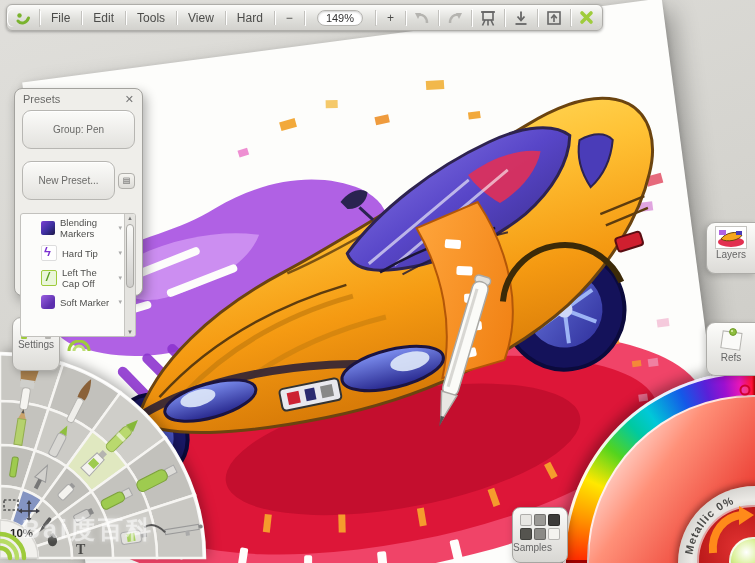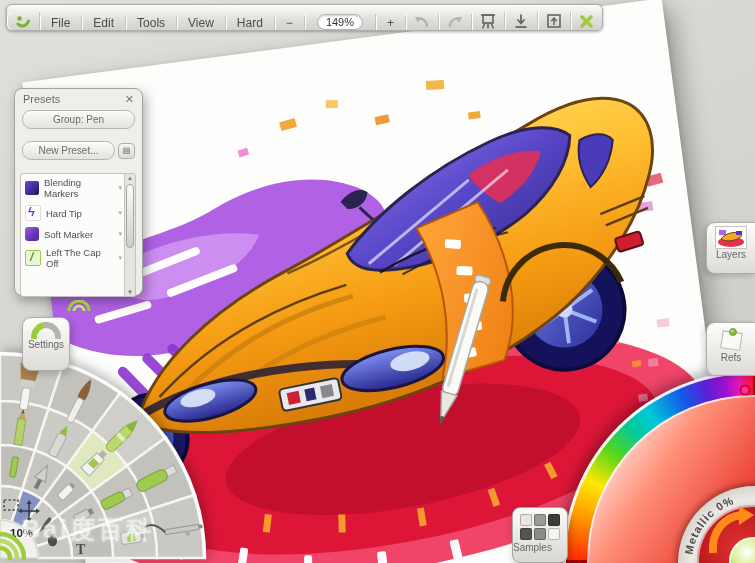--- a/index.html
+++ b/index.html
@@ -5,47 +5,47 @@
   html,body{margin:0;padding:0;background:#b9b8b4;}
   .app{position:relative;width:755px;height:563px;overflow:hidden;
        background:linear-gradient(160deg,#e0dfdb 0%,#d4d3ce 55%,#c7c6c1 100%);
        font-family:"Liberation Sans",sans-serif; -webkit-user-select:none;}
   
   .paper{position:absolute;left:55px;top:38px;width:645px;height:545px;background:#fdfdfb;
          transform:rotate(-7.5deg);z-index:1;
          box-shadow:8px 12px 24px rgba(0,0,0,.30),0 2px 6px rgba(0,0,0,.18);}
   .paper svg{display:block;width:100%;height:100%;}
   
-  .menubar{position:absolute;left:6px;top:4px;height:25px;display:flex;align-items:flex-end;z-index:7;
+  .menubar{position:absolute;left:6px;top:4px;height:25px;display:flex;align-items:center;z-index:7;
            background:linear-gradient(#fcfcfa,#dededa 60%,#d2d1cd);border:1px solid #aeadA9;
            border-radius:6px;box-shadow:0 1px 3px rgba(0,0,0,.3);}
   .mb-seg{display:flex;align-items:center;padding:0 11px;font-size:12px;color:#4c4c4a;
           border-right:1px solid #c3c2be;box-shadow:inset 1px 0 0 #ffffff;cursor:default;white-space:nowrap;}
   .mb-seg:last-child{border-right:none;border-radius:0 6px 6px 0;}
   .mb-seg:first-child{border-radius:6px 0 0 6px;}
   .mb-icon{display:flex;align-items:center;justify-content:center;padding:0 7px;}
   .zoomfield{background:#fff;border:1px solid #b5b4b0;border-radius:9px;padding:1px 8px;
              font-size:11px;color:#333;box-shadow:inset 0 1px 2px rgba(0,0,0,.2);}
   
   .presets{position:absolute;left:14px;top:88px;width:127px;height:206px;z-index:6;
            background:#efeeea;border:1px solid #a3a29e;border-radius:8px;
            box-shadow:3px 5px 12px rgba(0,0,0,.32);}
   .presets-title{display:flex;align-items:center;justify-content:space-between;
                  padding:4px 8px 2px 8px;font-size:11px;color:#6a6a68;}
   .presets-close{font-size:11px;color:#777;cursor:default;line-height:1;}
-  .pill{display:block;margin:3px 7px;padding:3px 0;text-align:center;font-size:10px;color:#6a6a68;
+  .pill{display:block;margin:3px 7px;padding:13px 0;text-align:center;font-size:10px;color:#6a6a68;
         background:linear-gradient(#fbfbf9,#e3e2de);border:1px solid #b7b6b2;border-radius:9px;
         box-shadow:inset 0 1px 0 #fff;}
   .newpreset-row{display:flex;align-items:center;gap:3px;margin:0 7px;}
   .newpreset-row .pill{flex:1;margin:9px 0;}
   .sq-btn{width:15px;height:14px;border:1px solid #b0afab;border-radius:4px;
           background:linear-gradient(#f6f5f1,#dddcd8);display:flex;align-items:center;justify-content:center;
           font-size:8px;color:#555;}
   .preset-list{position:relative;margin:4px 6px 0 5px;height:122px;background:#fcfcfa;
-               border:1px solid #c2c1bd;border-radius:3px;overflow:hidden;}
+               border:1px solid #c2c1bd;border-radius:3px;overflow:hidden;padding-left:16px;}
   .preset-row{display:flex;align-items:center;gap:5px;padding:3px 4px;}
   .preset-row .lbl{flex:1;font-size:9.5px;color:#4e4e4c;}
   .preset-row .more{font-size:7px;color:#aaa;padding-right:9px;}
   .picon{width:14px;height:14px;border-radius:2px;flex:0 0 14px;}
   .picon.i0{background:linear-gradient(135deg,#7b3fd4 0%,#3c2f9e 55%,#1c1743 100%);}
   .picon.i1{background:#fff;border:1px solid #ddd;position:relative;}
   .picon.i1::after{content:"ϟ";position:absolute;left:2px;top:-2px;color:#7a2fd0;font-size:13px;font-weight:bold;}
   .picon.i2{background:#eaf6da;border:1px solid #9ecb3b;position:relative;}
   .picon.i2::after{content:"/";position:absolute;left:4px;top:-1px;color:#58a020;font-size:12px;font-weight:bold;font-style:italic;}
   .picon.i3{background:linear-gradient(135deg,#9a5fe0 0%,#5c2fae 70%);border-radius:3px;}
@@ -56,21 +56,21 @@
                   background:linear-gradient(#fafaf8,#cfcecb);border:1px solid #a9a8a4;}
   .panel-grip{display:flex;justify-content:center;margin-top:3px;}
   
   .tab{position:absolute;z-index:5;background:linear-gradient(#fdfdfb,#dcdbd7);border:1px solid #adaca8;
        text-align:center;font-size:10px;color:#666;}
   .tab .thumb{margin:3px auto 0 auto;display:block;}
   .rtab{right:-1px;width:48px;border-radius:9px 0 0 9px;box-shadow:-2px 2px 6px rgba(0,0,0,.18);}
   .tab-layers{top:222px;height:50px;text-align:center;}
   .tab-tracing{top:275px;height:44px;}
   .tab-refs{top:322px;height:52px;}
-  .tab-settings{left:22px;top:317px;width:46px;height:52px;border-radius:9px;box-shadow:2px 3px 7px rgba(0,0,0,.2);}
+  .tab-settings{left:12px;top:317px;width:46px;height:52px;border-radius:9px;box-shadow:2px 3px 7px rgba(0,0,0,.2);}
   .tracing-thumb{width:30px;height:22px;background:#fff;border:1px solid #c5c4c0;border-radius:2px;}
   
   .samples{position:absolute;left:512px;top:507px;width:54px;height:54px;z-index:4;
            background:linear-gradient(#fbfbf9,#d8d7d3);border:1px solid #a7a6a2;border-radius:8px;
            font-size:10px;color:#666;box-shadow:2px 3px 8px rgba(0,0,0,.25);}
   .samples-grid{display:grid;grid-template-columns:repeat(3,12px);grid-auto-rows:12px;gap:2px;
                 justify-content:center;margin:6px auto 2px auto;width:42px;}
   .samples-grid span{border-radius:2px;border:1px solid rgba(0,0,0,.25);}
   
   .toolwheel{position:absolute;left:0;bottom:0;width:215px;height:215px;z-index:3;
@@ -354,27 +354,27 @@
         <span class="picon i0"></span>
         <span class="lbl">Blending Markers</span>
         <span class="more">▾</span>
       </div>
       <div class="preset-row">
         <span class="picon i1"></span>
         <span class="lbl">Hard Tip</span>
         <span class="more">▾</span>
       </div>
       <div class="preset-row">
-        <span class="picon i3"></span>
-        <span class="lbl">Soft Marker</span>
+        <span class="picon i2"></span>
+        <span class="lbl">Left The Cap Off</span>
         <span class="more">▾</span>
       </div>
       <div class="preset-row">
-        <span class="picon i2"></span>
-        <span class="lbl">Left The Cap Off</span>
+        <span class="picon i3"></span>
+        <span class="lbl">Soft Marker</span>
         <span class="more">▾</span>
       </div>
       <div class="pscroll">
         <span class="arr up">▲</span>
         <span class="thumb"></span>
         <span class="arr dn">▼</span>
       </div>
     </div>
     <div class="panel-grip">
       <svg width="26" height="11" viewBox="0 0 26 11">

